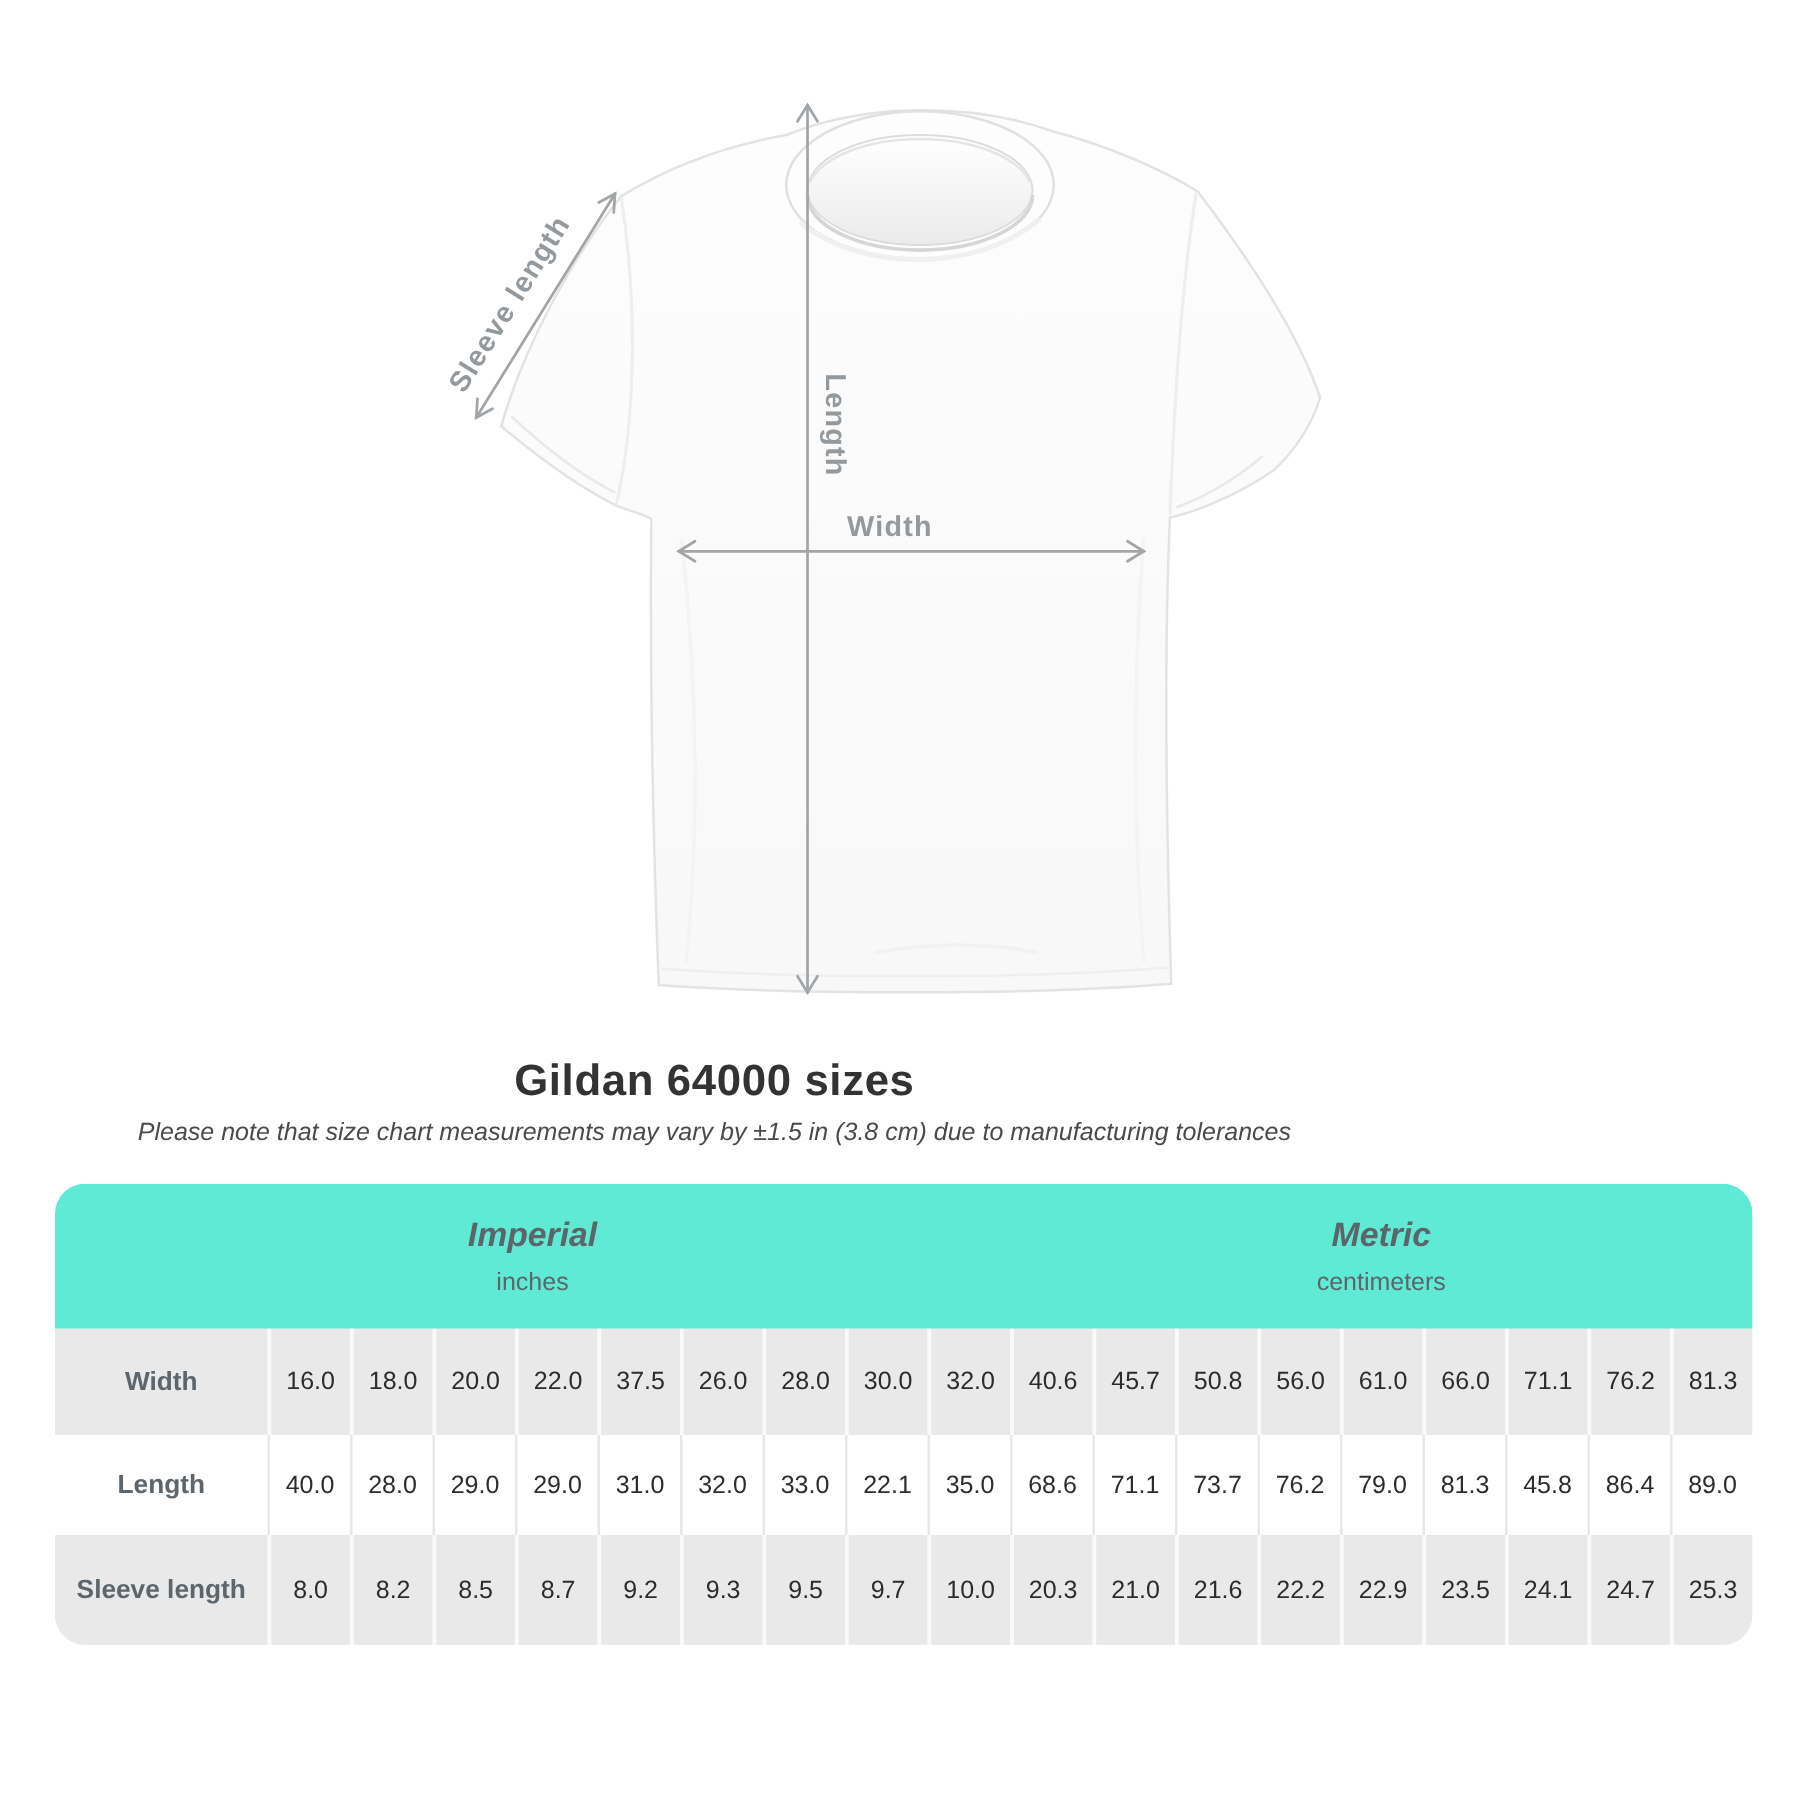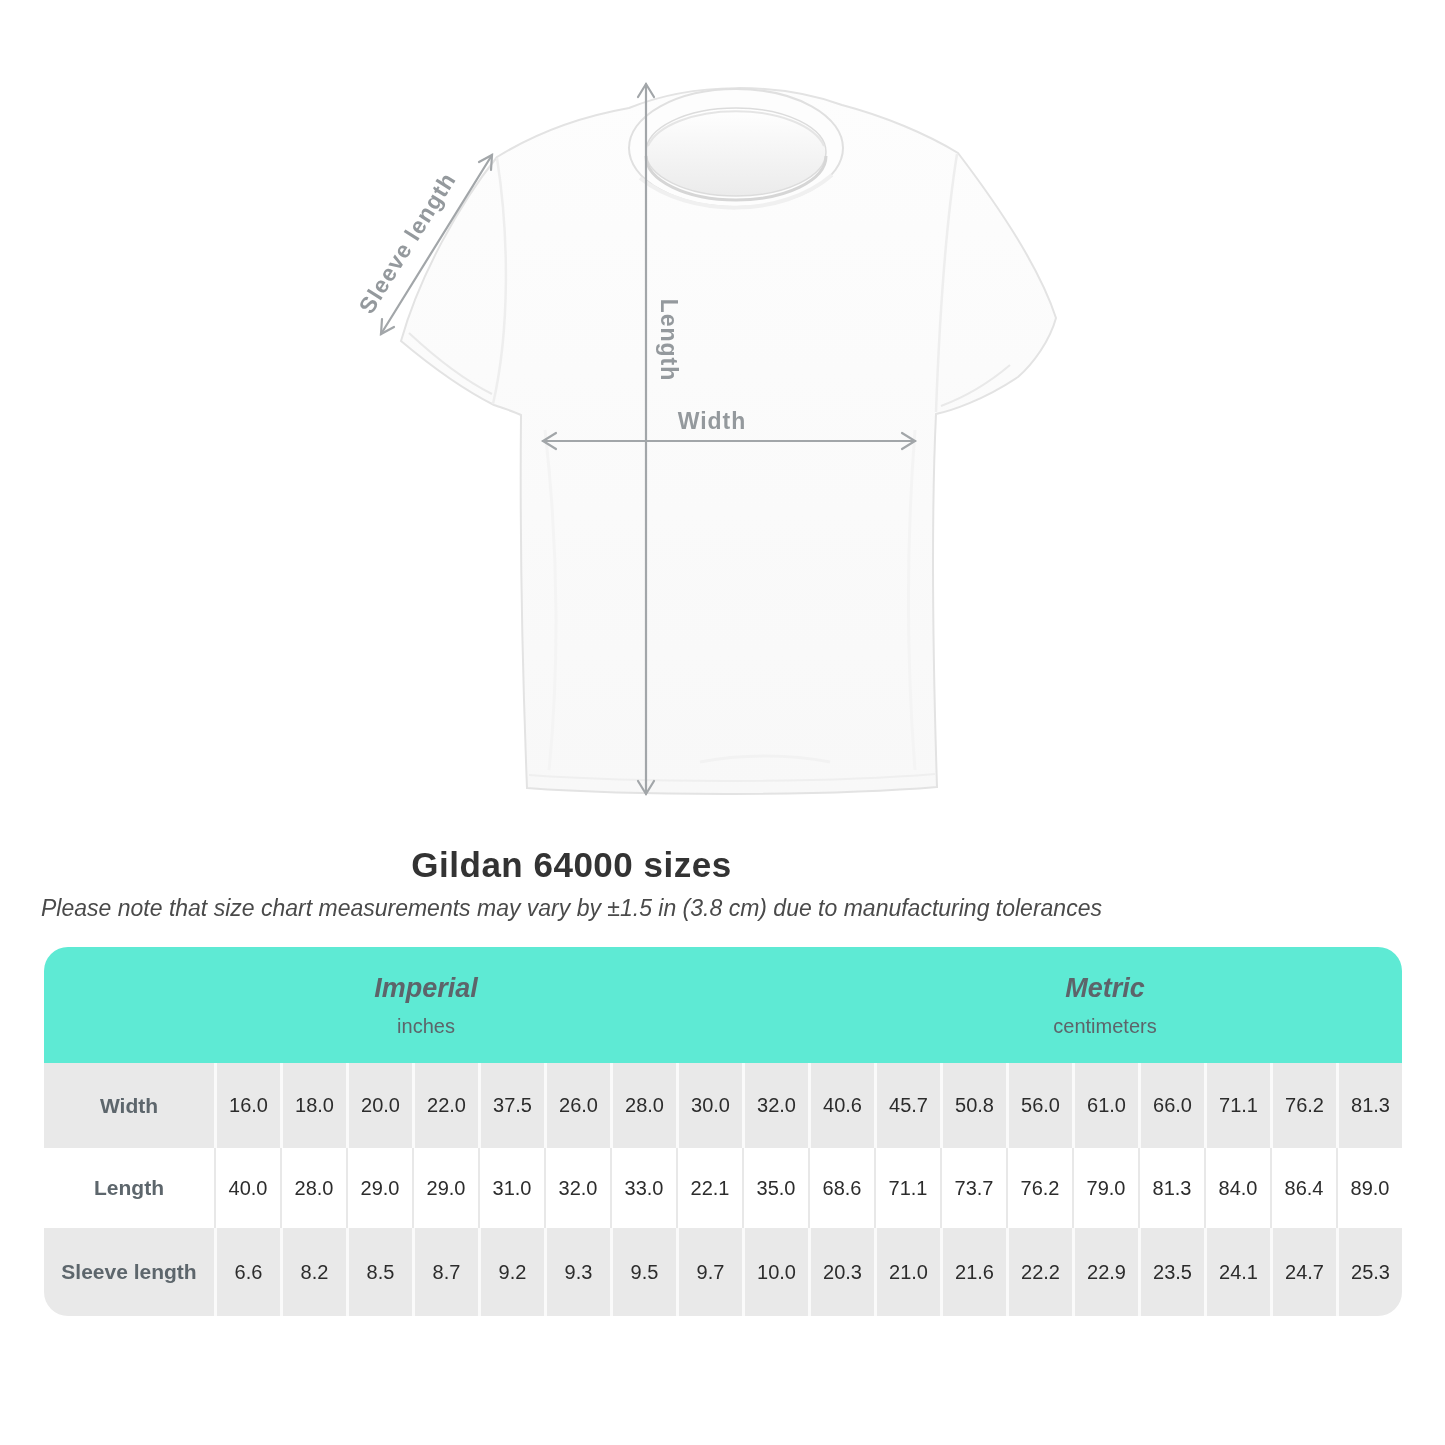--- a/index.html
+++ b/index.html
@@ -8,21 +8,21 @@
   .page{position:absolute;inset:0;background:#ffffff;}
 
   
   .shirt-svg{position:absolute;top:0;left:0;}
   .measure-label{font-family:"Liberation Sans","DejaVu Sans",sans-serif;
                  font-size:23px;font-weight:bold;fill:#94999d;letter-spacing:1px;}
 
   
   .title-block{position:absolute;top:845px;left:0;width:1143px;text-align:center;}
   .page-title{margin:0;font-size:35px;font-weight:bold;color:#333333;letter-spacing:.5px;}
-  .tolerance-note{margin:10px 0 0 0;font-size:23px;font-style:italic;color:#4a4a4a;}
+  .tolerance-note{margin:10px 0 0 0;font-size:20px;font-style:italic;color:#4a4a4a;}
 
   
   .chart{position:absolute;left:44px;top:947px;width:1358px;border-radius:24px;
          overflow:hidden;background:#ffffff;}
   .band{display:flex;background:#5eead4;height:116px;}
   .band-sec{display:flex;flex-direction:column;align-items:center;justify-content:center;}
   .band-sec.imp{width:764px;}
   .band-sec.met{width:594px;}
   .band-title{font-size:27px;font-weight:bold;font-style:italic;color:#5d646a;line-height:30px;}
   .band-unit{margin-top:12px;font-size:20px;color:#5d646a;line-height:22px;}
@@ -189,27 +189,27 @@
           <td class="v">32.0</td>
           <td class="v">33.0</td>
           <td class="v">22.1</td>
           <td class="v">35.0</td>
           <td class="v">68.6</td>
           <td class="v">71.1</td>
           <td class="v">73.7</td>
           <td class="v">76.2</td>
           <td class="v">79.0</td>
           <td class="v">81.3</td>
-          <td class="v">84.0</td>
+          <td class="v">45.8</td>
           <td class="v">86.4</td>
           <td class="v">89.0</td>
         </tr>
         <tr class="gray h88">
           <td class="lab">Sleeve length</td>
-          <td class="v">6.6</td>
+          <td class="v">8.0</td>
           <td class="v">8.2</td>
           <td class="v">8.5</td>
           <td class="v">8.7</td>
           <td class="v">9.2</td>
           <td class="v">9.3</td>
           <td class="v">9.5</td>
           <td class="v">9.7</td>
           <td class="v">10.0</td>
           <td class="v">20.3</td>
           <td class="v">21.0</td>

